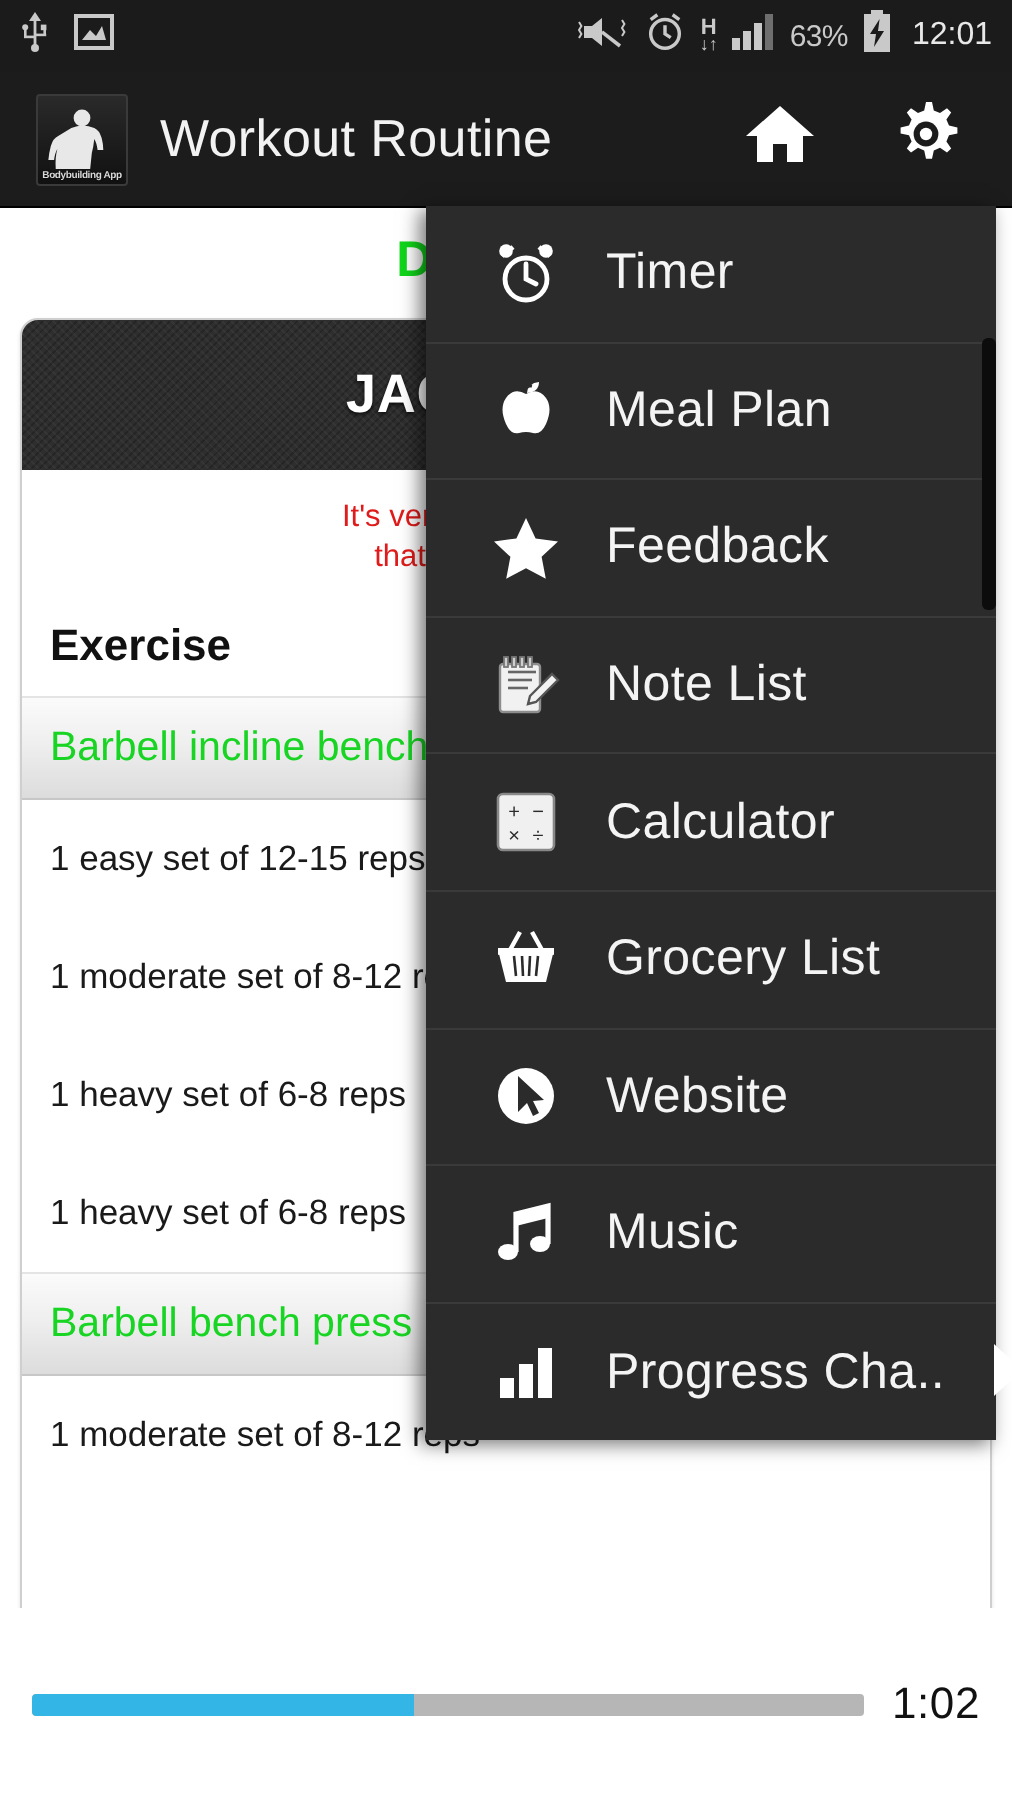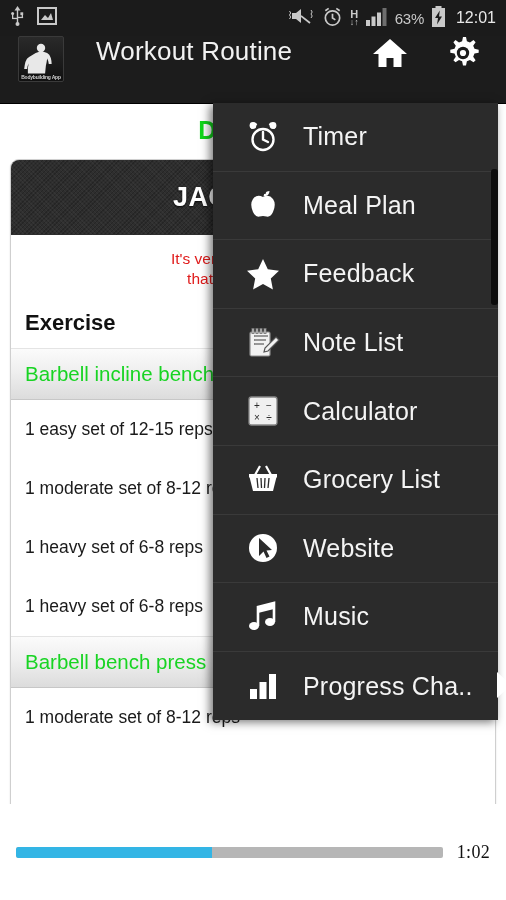--- a/index.html
+++ b/index.html
@@ -32,24 +32,23 @@
     color:#e8e8e8; font-size:16px; letter-spacing:0px; margin-left:3px;
   }
   #hspeed { display:flex; flex-direction:column; align-items:center; line-height:0.85; }
   #hspeed .h { color:#c9c9c9; font-size:11px; font-weight:bold; }
   #hspeed .a { color:#c9c9c9; font-size:9px; font-weight:bold; }
 
   
   #title-bar {
     height:68px; width:100%;
     background:#1c1c1c;
-    display:flex; align-items:flex-start;
+    display:flex; align-items:center;
     padding:0 14px 0 18px;
     border-bottom:1px solid #000;
-    gap:16px;
   }
   #app-logo {
     width:46px; height:46px; flex:0 0 auto;
     background:linear-gradient(#2a2a2a,#111);
     border:1px solid #3a3a3a;
     border-radius:2px;
     position:relative; overflow:hidden;
   }
   #app-logo .builder {
     position:absolute; left:50%; top:4px; transform:translateX(-50%);
@@ -164,24 +163,23 @@
     overflow:hidden;
     cursor:pointer;
   }
   #progress-fill {
     position:absolute; left:0; top:0; bottom:0;
     background:#33b5e5;
     border-radius:2px 0 0 2px;
   }
   #time-remaining {
     margin-left:14px;
-    font-size:18px; color:#111;
+    font-size:22px; color:#111;
     letter-spacing:0.3px;
     white-space:nowrap;
-    font-family:Liberation Serif, serif;
   }
 
   
   #overflow-menu {
     position:absolute;
     left:213px; top:103px;
     width:285px;
     background:#2b2b2b;
     box-shadow:-3px 2px 9px rgba(0,0,0,0.55);
     z-index:40;

